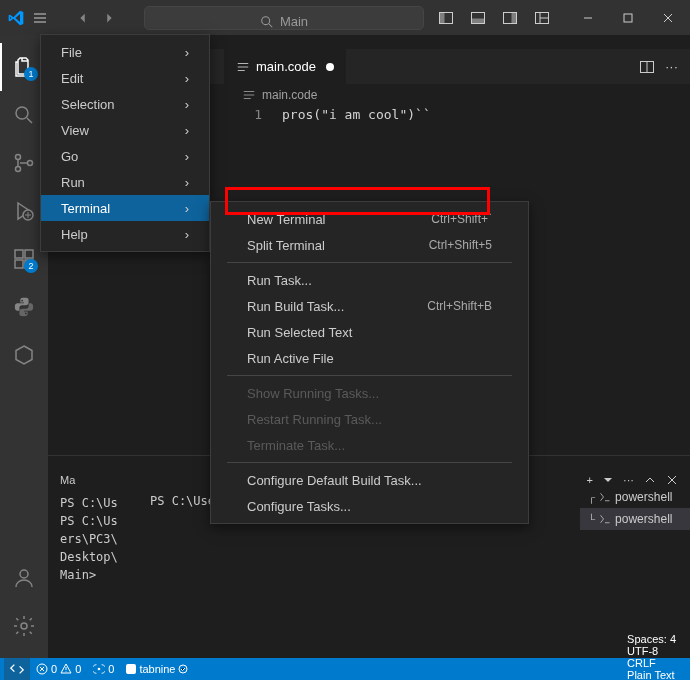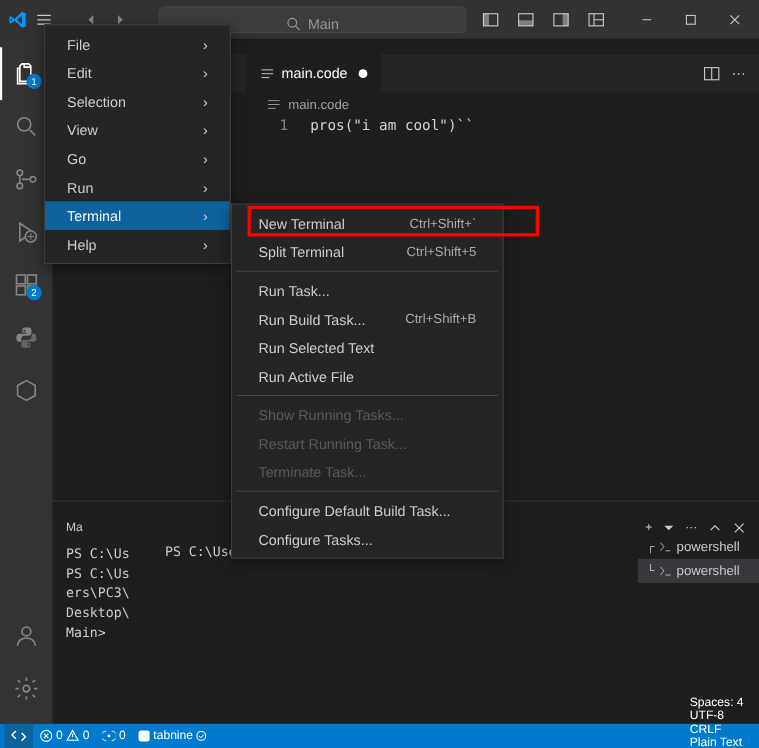--- a/index.html
+++ b/index.html
@@ -75,48 +75,48 @@
       background: #007acc; color:#fff;
       font-size: 9px; min-width:14px; height:14px;
       border-radius:8px; display:flex; align-items:center; justify-content:center;
       padding: 0 3px;
     }
     .activity-bottom { margin-top: auto; margin-bottom: 8px; }
 
     
     .main-menu {
       position: absolute;
-      left: 40px; top: 22px;
+      left: 40px; top: 34px;
       width: 170px;
       background: #252526;
       border: 1px solid #3c3c3c;
       box-shadow: 0 4px 12px rgba(0,0,0,0.5);
       z-index: 100;
       padding: 4px 0;
     }
     .menu-item {
       height: 26px;
       display: flex; align-items: center;
       padding: 0 20px;
       cursor: pointer;
       justify-content: space-between;
     }
     .menu-item.highlighted-blue { background: #0e639c; color: #fff; }
     .chevron { font-size: 13px; color: #ccc; }
 
     
     .submenu {
       position: absolute;
-      left: 210px; top: 185px;
-      width: 248px;
+      left: 210px; top: 201px;
+      width: 319px;
       background: #252526;
       border: 1px solid #3c3c3c;
       box-shadow: 0 4px 12px rgba(0,0,0,0.5);
       z-index: 101;
-      padding: 4px 4px;
+      padding: 4px 16px;
     }
     .sub-item {
       height: 26px;
       display: flex; align-items: center;
       padding: 0 20px;
       cursor: pointer;
       justify-content: space-between;
     }
     .sub-item.disabled { color: #5a5a5a; cursor: default; }
     .red-highlight-box {

